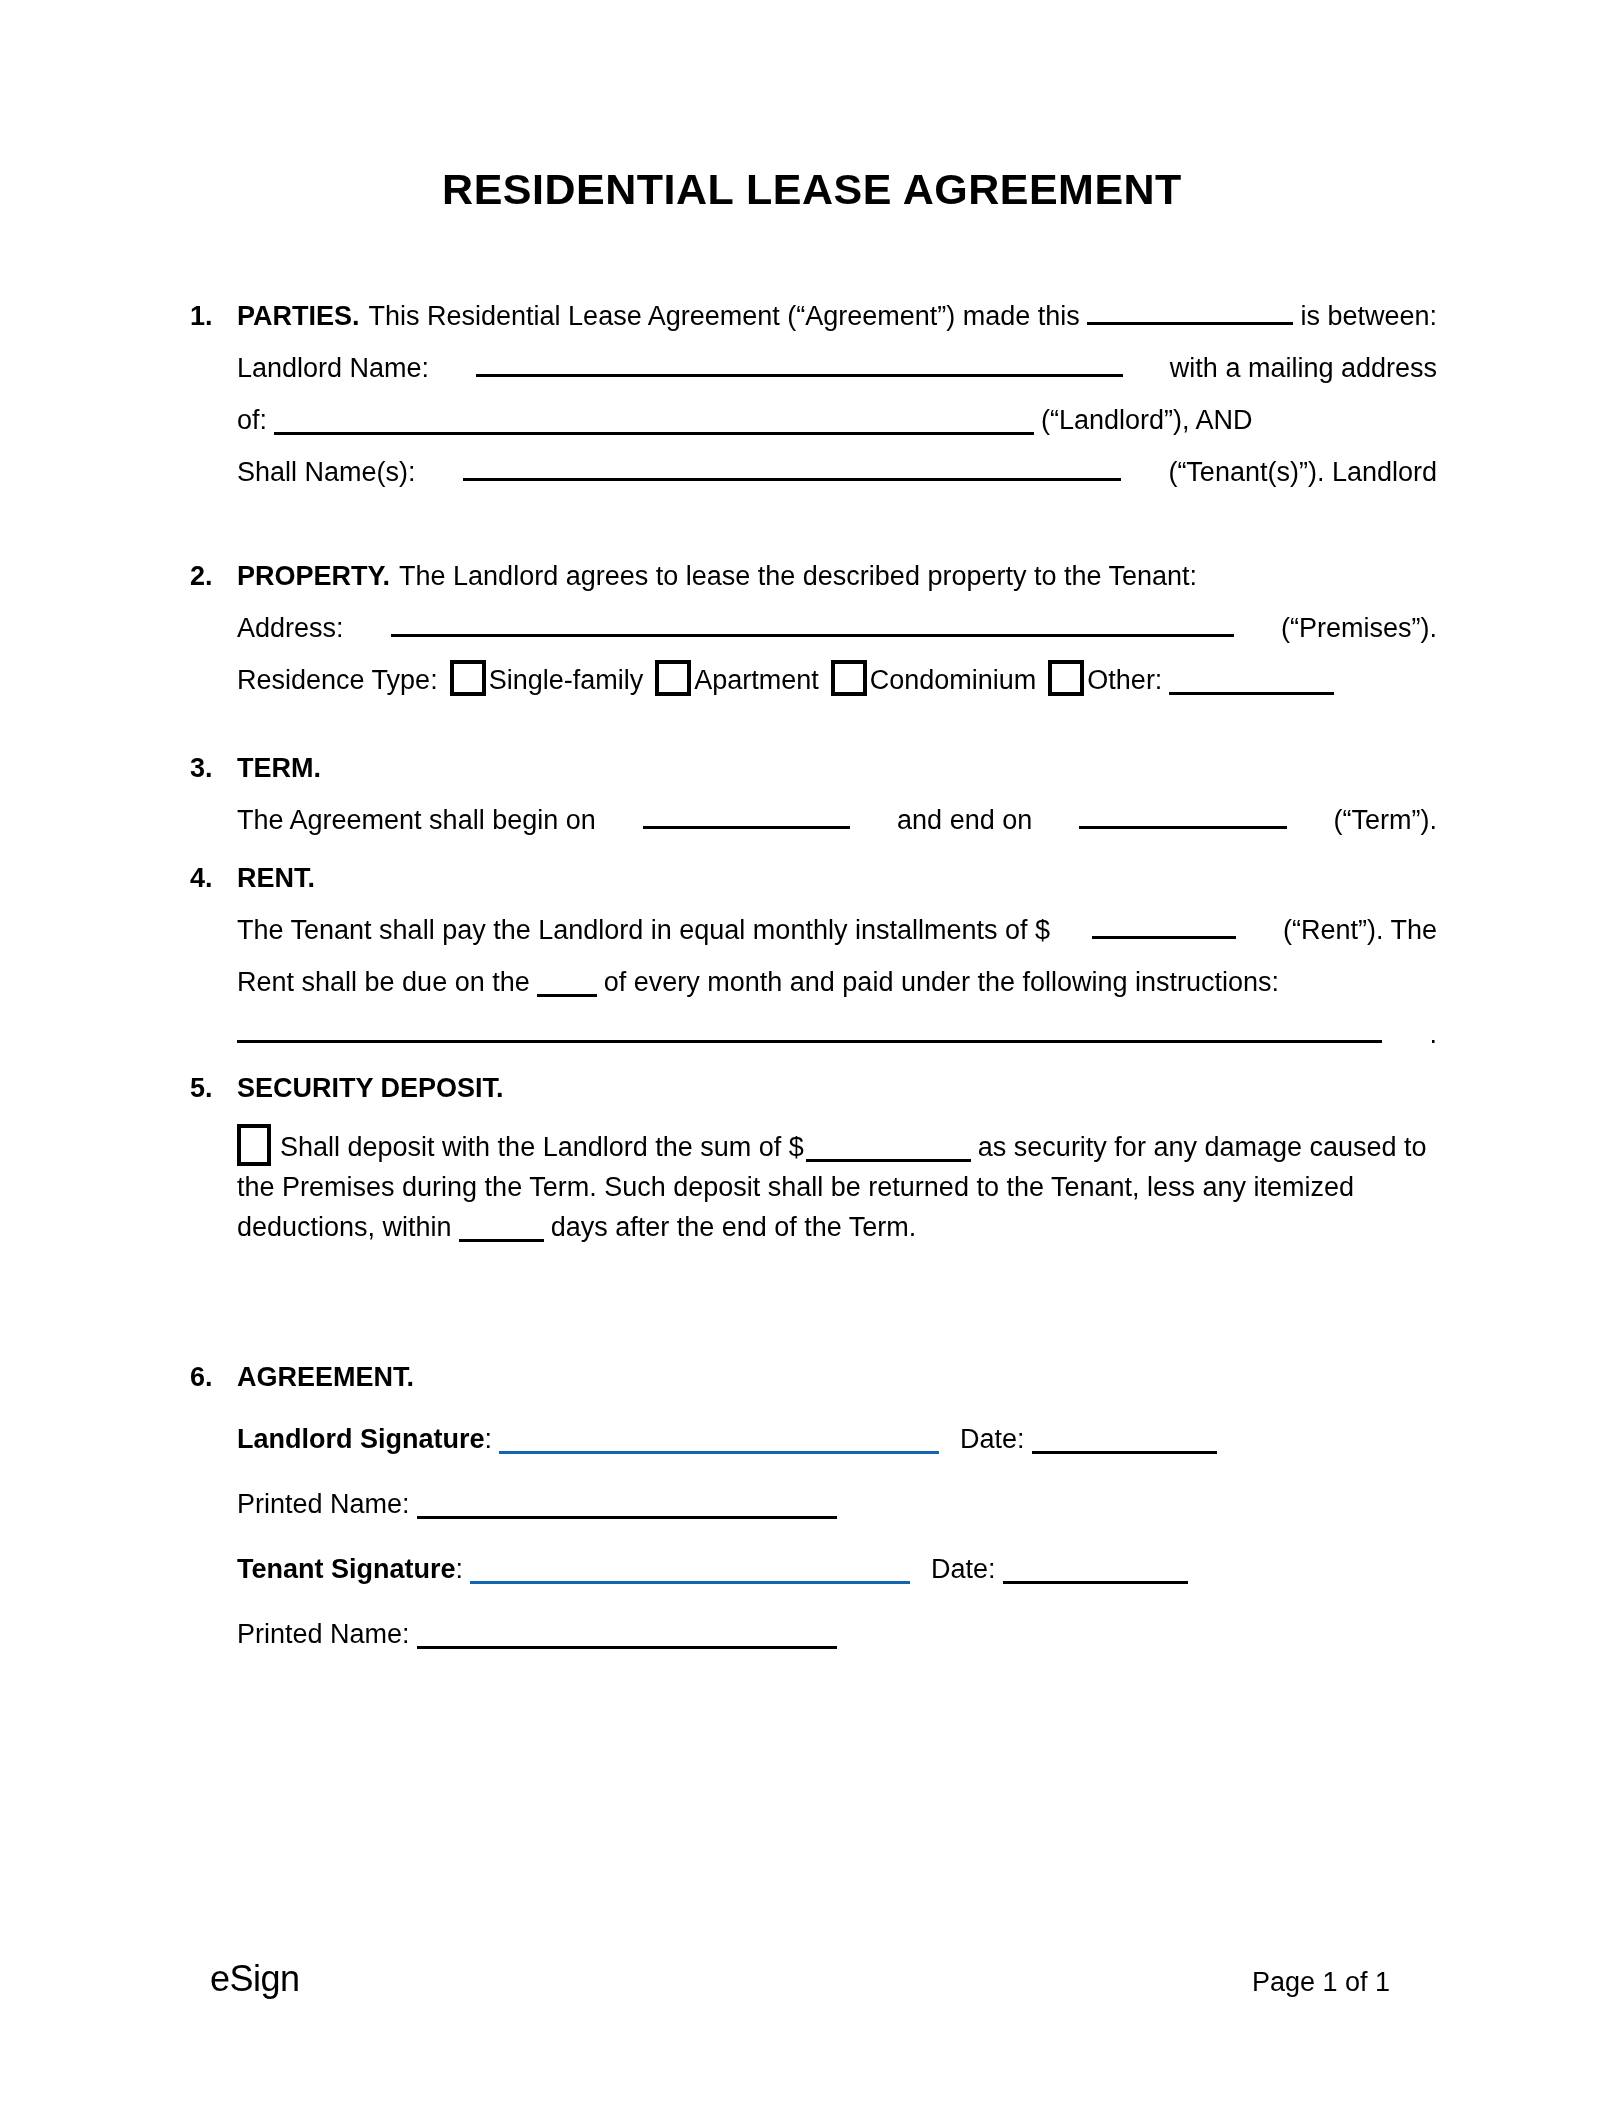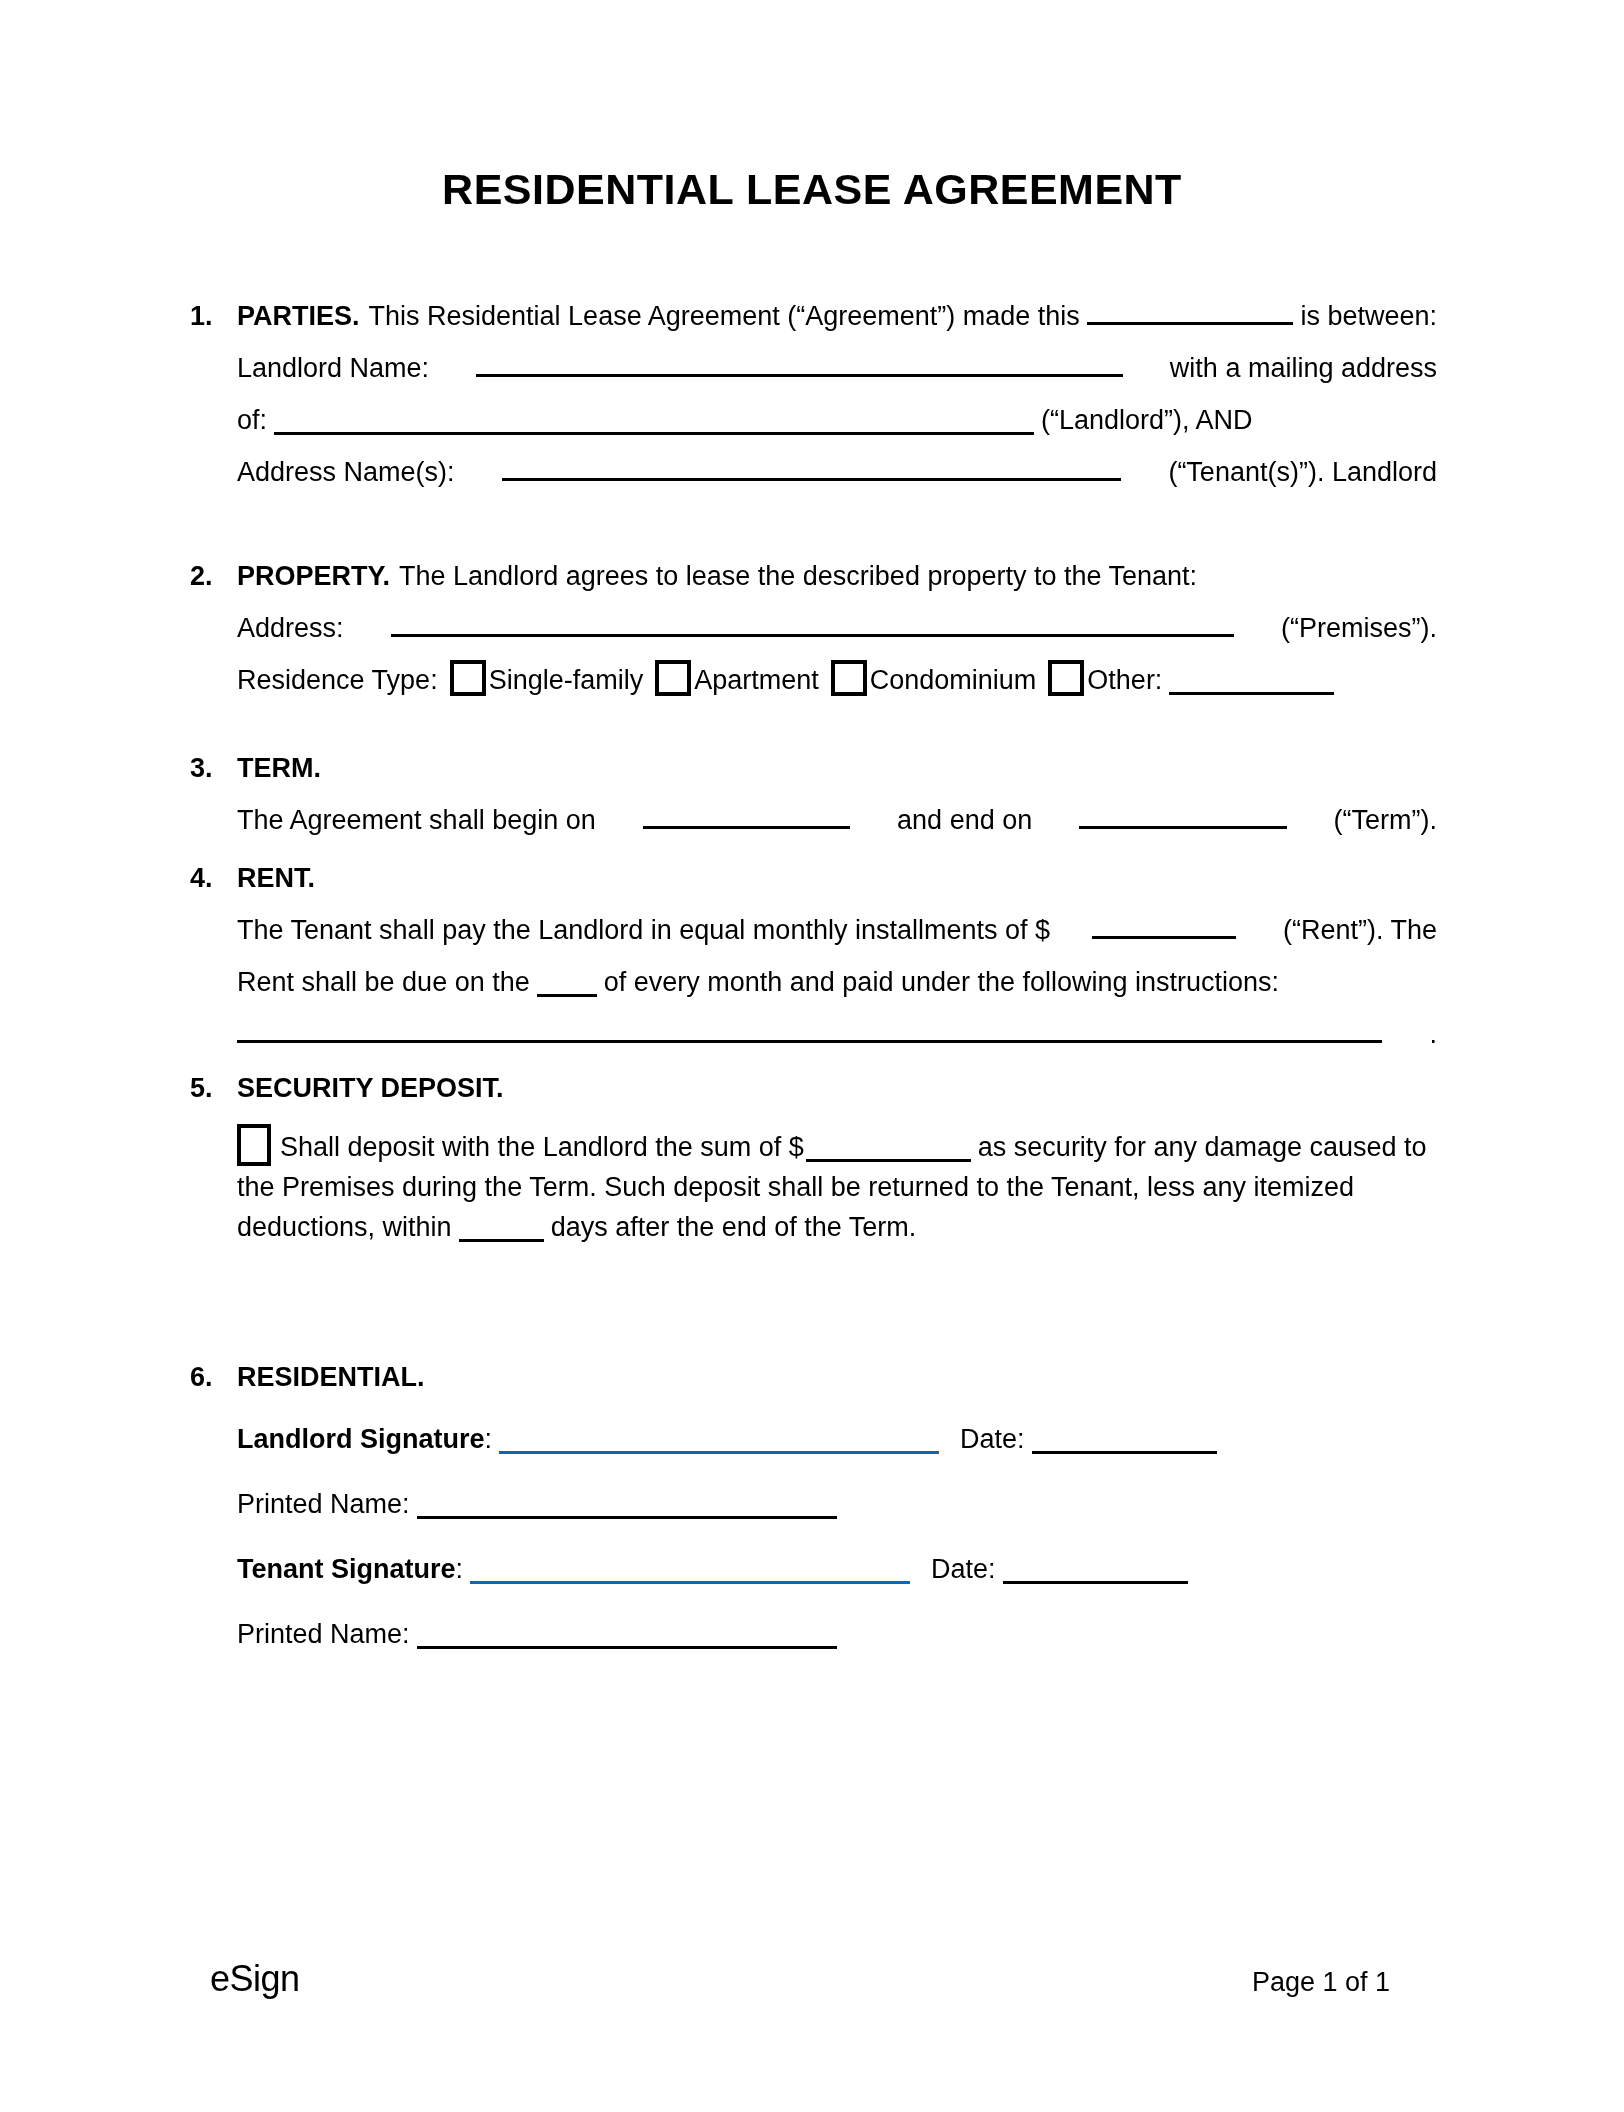--- a/index.html
+++ b/index.html
@@ -103,21 +103,21 @@
       </div>
       <div class="ln flexln">
         <span>Landlord Name:</span>
         <span class="blank grow"></span>
         <span>with a mailing address</span>
       </div>
       <div class="ln">
         <span>of:</span><span class="blank w760"></span><span>(“Landlord”), AND</span>
       </div>
       <div class="ln flexln">
-        <span>Address Name(s):</span>
+        <span>Shall Name(s):</span>
         <span class="blank grow"></span>
         <span>(“Tenant(s)”). Landlord</span>
       </div>
     </div>
 
     <div class="sec mt-s2">
       <div class="sechead">
         <span class="num">2.</span>
         <span class="headrest">
           <span class="hb">PROPERTY.</span>
@@ -175,21 +175,21 @@
         </span>
       </div>
       <div class="para">
         <span class="cb cb5"></span><span>Shall deposit with the Landlord the sum of $</span><span class="blank w165 tight"></span><span>as security for any damage caused to the Premises during the Term. Such deposit shall be returned to the Tenant, less any itemized deductions, within</span><span class="blank w85"></span><span>days after the end of the Term.</span>
       </div>
     </div>
 
     <div class="sec mt-s6">
       <div class="sechead">
         <span class="num">6.</span>
-        <span class="hb">RESIDENTIAL.</span>
+        <span class="hb">AGREEMENT.</span>
       </div>
       <div class="ln sigln">
         <span class="hb" style="margin-right:0;">Landlord Signature</span><span>:</span><span class="blank w440"></span><span class="mlg">Date:</span><span class="blank w185"></span>
       </div>
       <div class="ln mt12">
         <span>Printed Name:</span><span class="blank w420"></span>
       </div>
       <div class="ln mt12">
         <span class="hb" style="margin-right:0;">Tenant Signature</span><span>:</span><span class="blank w440"></span><span class="mlg">Date:</span><span class="blank w185"></span>
       </div>

